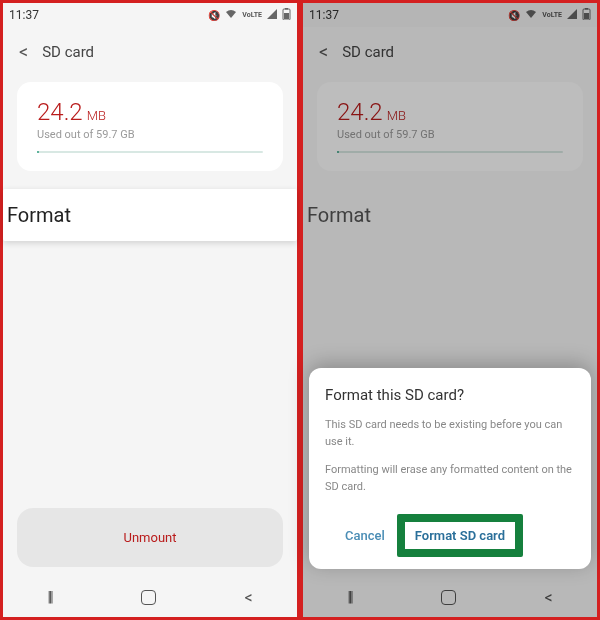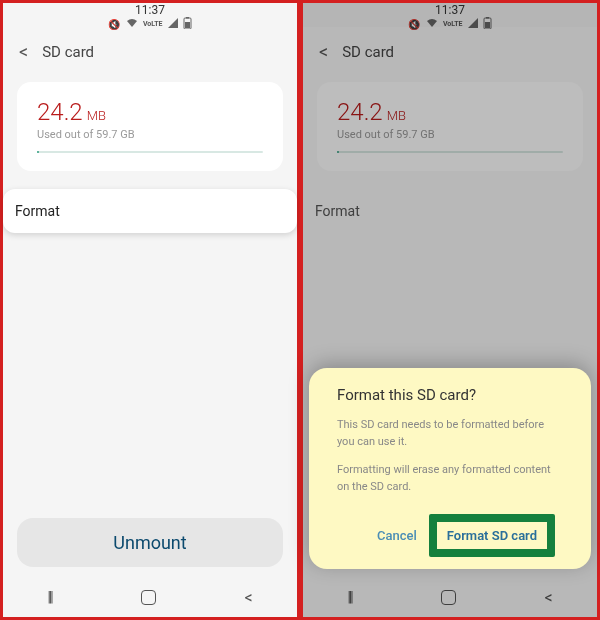--- a/index.html
+++ b/index.html
@@ -28,25 +28,24 @@
   .phone.dimmed .statusbar,
   .phone.dimmed .header,
   .phone.dimmed .storage-card,
   .phone.dimmed .format-row,
   .phone.dimmed .navbar { filter: brightness(0.74); }
   .statusbar {
     height: 24px;
     display: flex;
     justify-content: space-between;
     align-items: center;
-    padding: 0 14px;
+    padding: 0 6px;
     font-size: 12px;
     color: #333;
     background: #f5f5f5;
-    flex-direction: column;
   }
   .phone.dimmed .statusbar { background: #f5f5f5; }
   .status-icons { display: flex; gap: 5px; align-items: center; font-size: 10px; color: #555; }
   .header {
     display: flex;
     align-items: center;
     gap: 14px;
     padding: 14px 16px 12px;
     color: #444;
     font-size: 15px;
@@ -73,68 +72,68 @@
     border-radius: 2px;
     position: relative;
   }
   .progress-fill {
     position: absolute; left:0; top:0; height:100%;
     width: 1%;
     background: #5fb39c;
   }
   .format-row {
     background: #fff;
-    padding: 14px 12px;
-    font-size: 14px;
+    padding: 14px 4px;
+    font-size: 20px;
     color: #222;
     box-shadow: 0 2px 6px rgba(0,0,0,0.15);
-    border-radius: 12px;
+    border-radius: 2px;
   }
   .phone.dimmed .format-row {
     background: transparent;
     box-shadow: none;
     color: #555;
   }
   .spacer { flex: 1; }
   .unmount-btn {
     margin: 0 14px 10px;
     background: #e6e6e6;
     border-radius: 16px;
     text-align: center;
-    padding: 14px 0;
-    font-size: 18px;
-    color: #0c4a6e;
+    padding: 22px 0;
+    font-size: 13px;
+    color: #b91c1c;
   }
   .navbar {
     height: 40px;
     display: flex;
     justify-content: space-around;
     align-items: center;
     color: #555;
     font-size: 16px;
   }
   .nav-recent { letter-spacing: -2px; font-size: 14px; }
   .nav-home {
     width: 15px; height: 15px; border: 1.5px solid #555; border-radius: 4px;
   }
   .nav-back-sym { font-size: 16px; }
   
   .dialog {
     position: absolute;
     left: 6px; right: 6px; bottom: 48px;
-    background: #fef9c3;
-    border-radius: 18px;
-    padding: 18px 28px 10px;
+    background: #ffffff;
+    border-radius: 12px;
+    padding: 18px 16px 10px;
     box-shadow: 0 -4px 20px rgba(0,0,0,0.25);
   }
   .dialog-title { font-size: 15px; color: #333; margin-bottom: 12px; }
   .dialog-body { font-size: 11px; color: #888; line-height: 1.6; margin-bottom: 14px; }
   .dialog-actions {
     display: flex;
-    justify-content: flex-end;
+    justify-content: flex-start;
     align-items: center;
     padding: 4px 8px 2px;
   }
   .dialog-cancel { color: #4a8db5; font-size: 13px; font-weight: 500; padding: 6px 12px; }
   .dialog-confirm {
     color: #2a6f9a; font-size: 13px; font-weight: 600;
     border: 8px solid #15803d;
     padding: 6px 10px;
     border-radius: 2px;
   }
@@ -253,21 +252,21 @@
 
     <div class="navbar">
       <span class="nav-recent">|||</span>
       <span class="nav-home"></span>
       <span class="nav-back-sym">&lt;</span>
     </div>
 
     <div class="dialog">
       <div class="dialog-title">Format this SD card?</div>
       <div class="dialog-body">
-        <div>This SD card needs to be formatted before you can use it.</div>
+        <div>This SD card needs to be existing before you can use it.</div>
         <div style="height:10px"></div>
         <div>Formatting will erase any formatted content on the SD card.</div>
       </div>
       <div class="dialog-actions">
         <span class="dialog-cancel">Cancel</span>
         <span class="dialog-confirm">Format SD card</span>
       </div>
     </div>
   </div>
 

